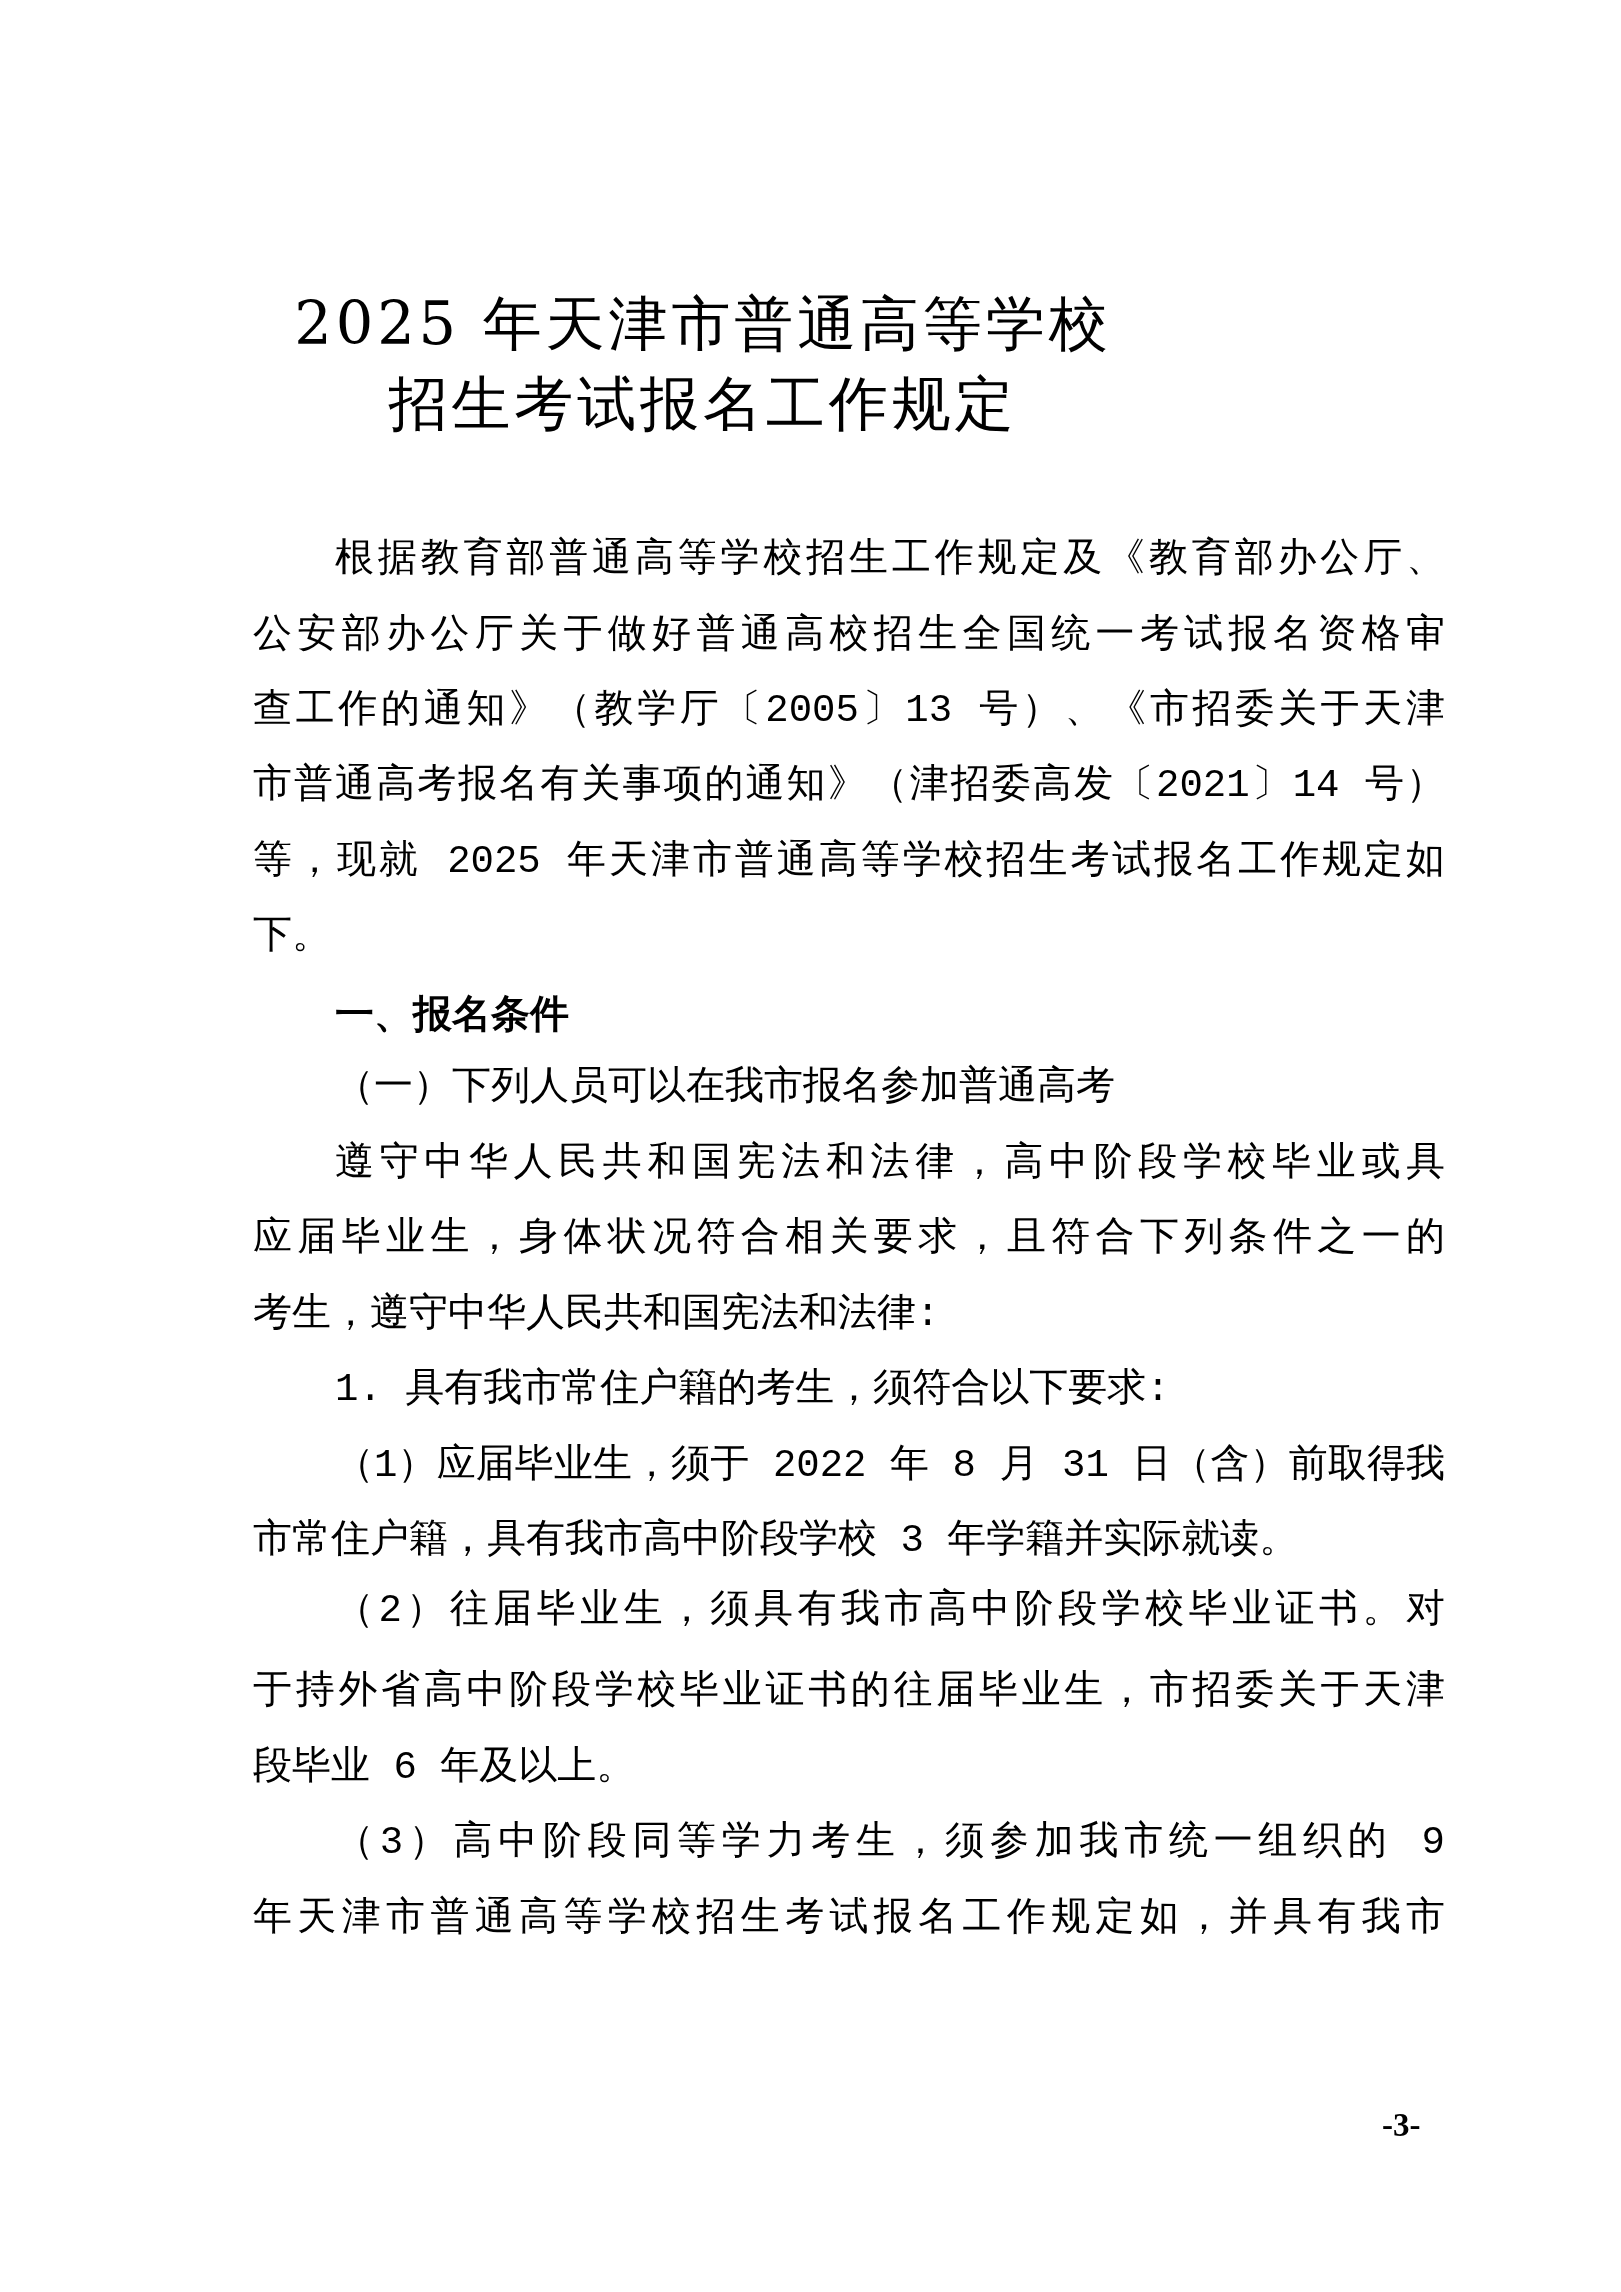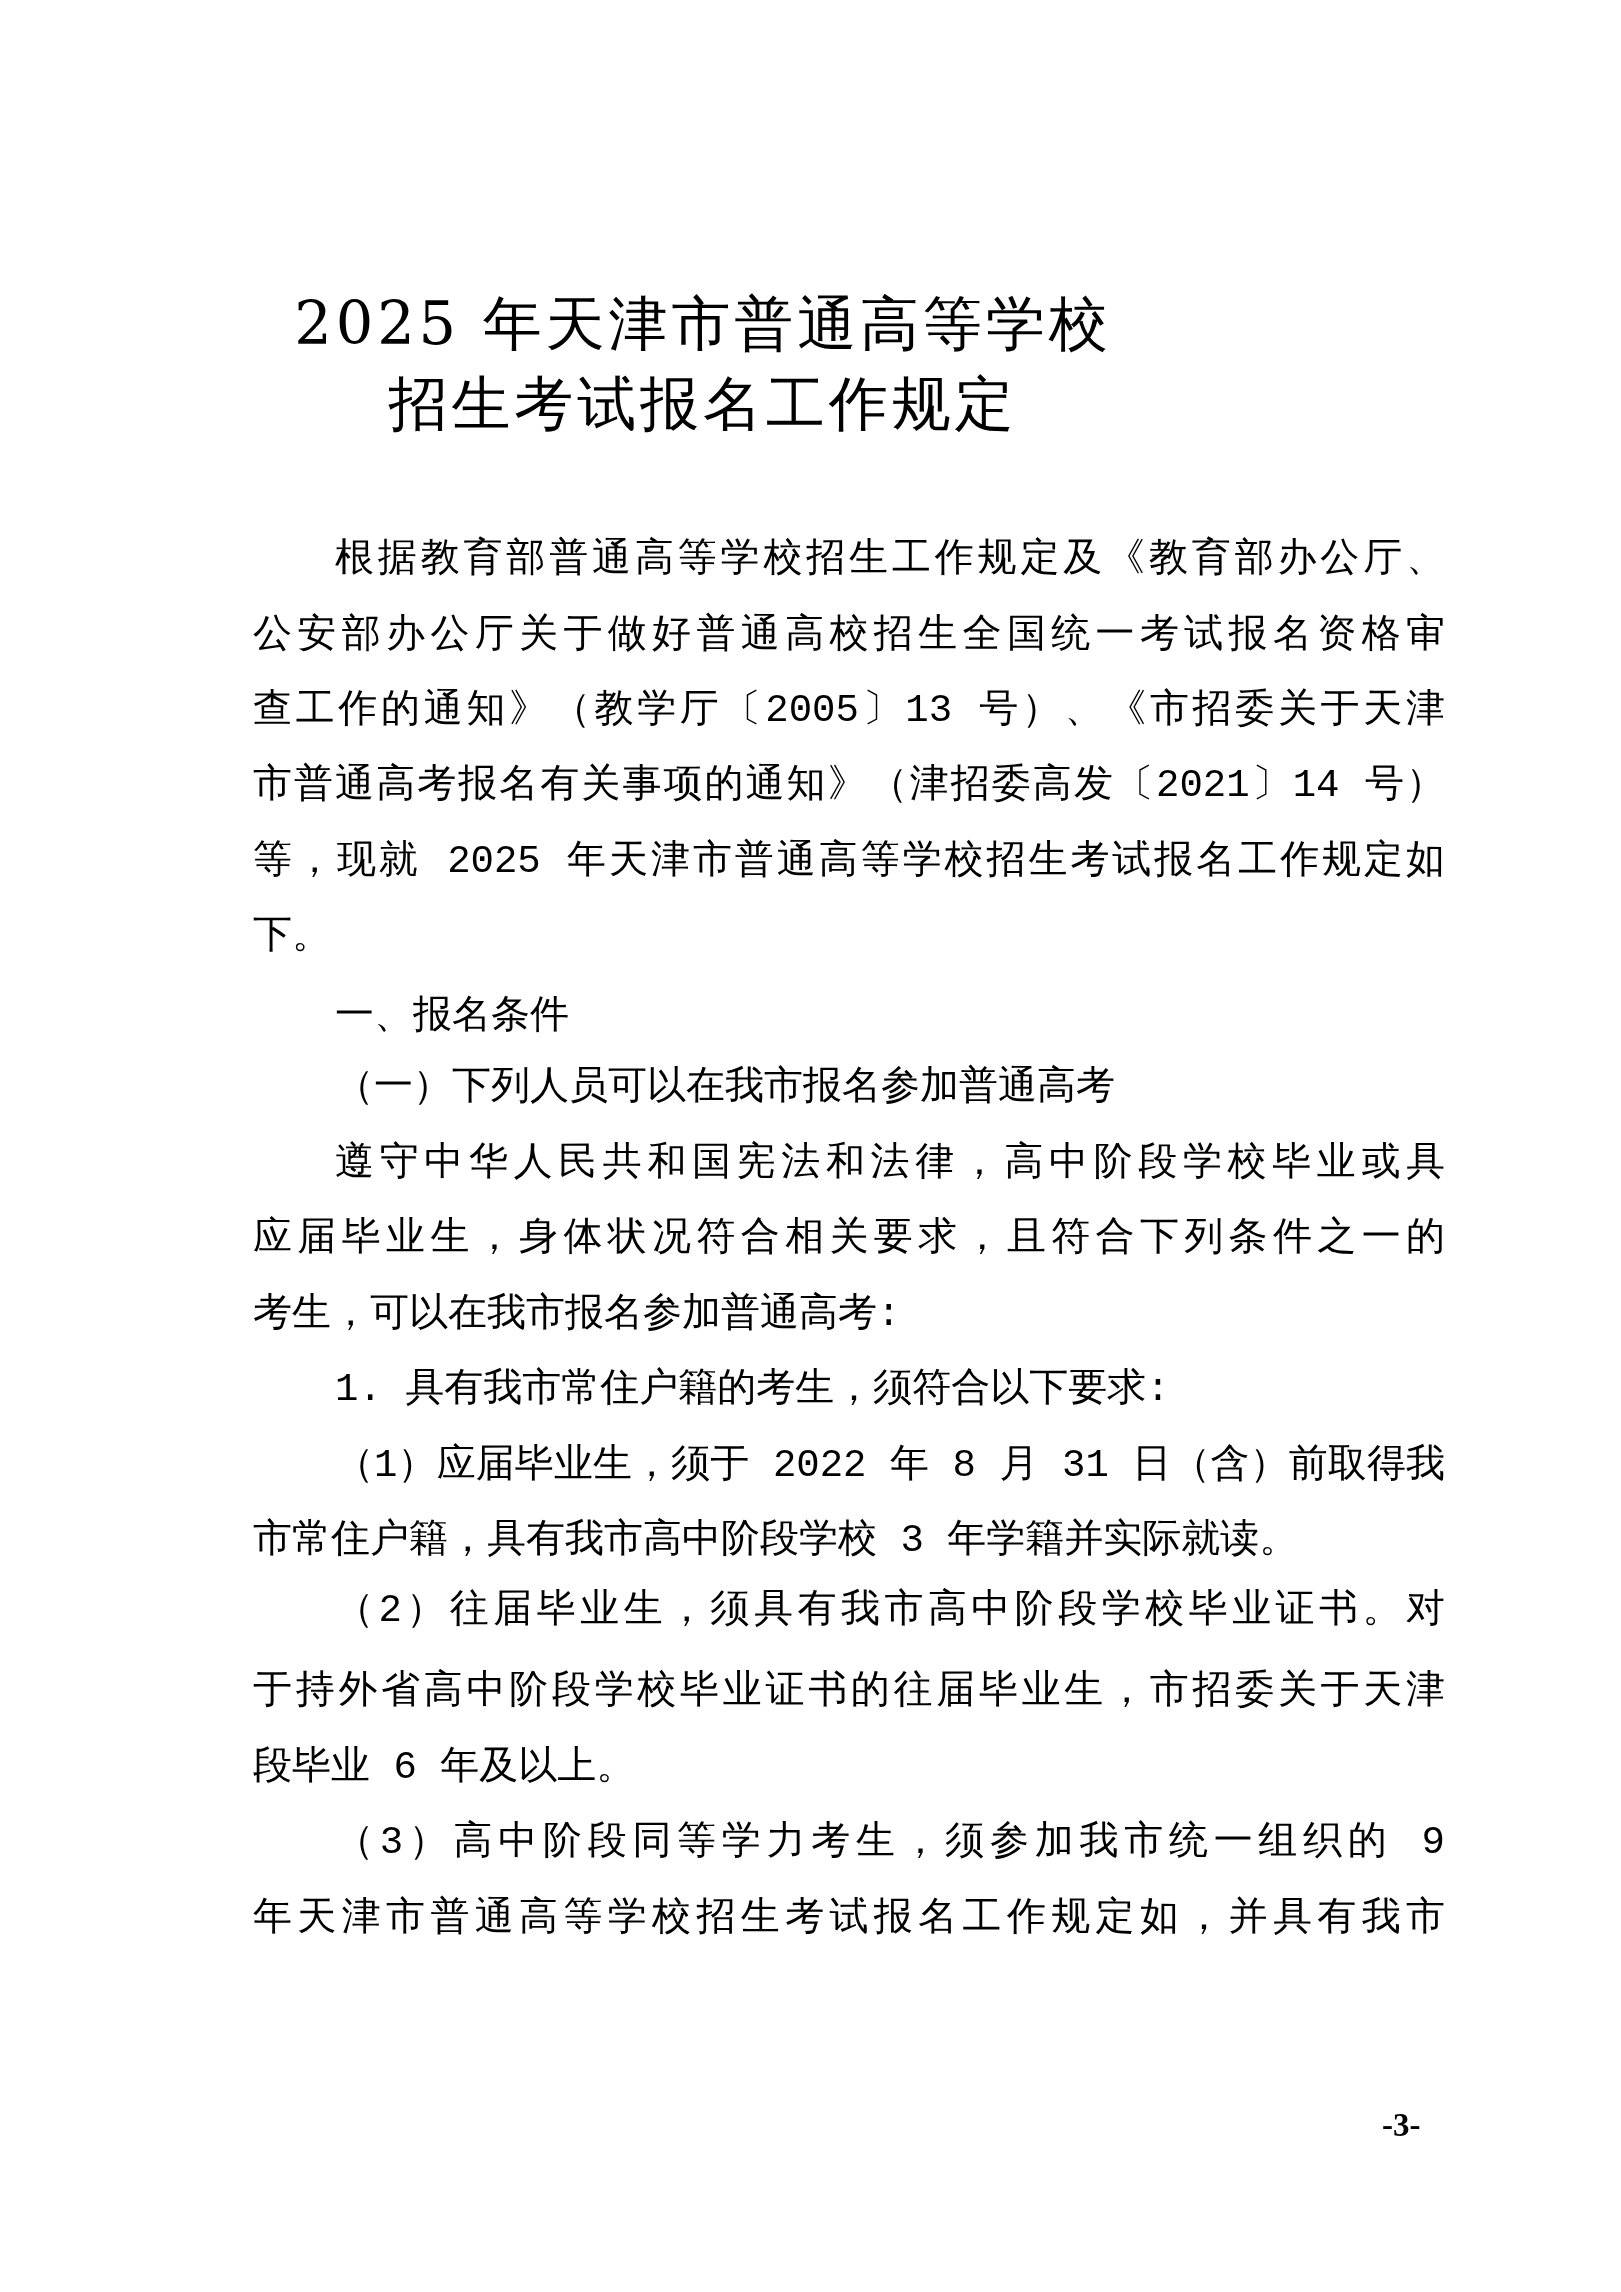--- a/index.html
+++ b/index.html
@@ -4,21 +4,21 @@
 <style>
   html, body { margin: 0; padding: 0; background: #ffffff; }
   body { width: 1621px; height: 2293px; position: relative; overflow: hidden;
          font-family: "DejaVu Serif", "Liberation Serif", serif; color: #000; }
   .title { position: absolute; left: 0; width: 1406px; text-align: center;
            font-size: 59px; letter-spacing: 3.9px; line-height: 1; }
   .line { position: absolute; left: 253px; width: 1192px; font-size: 39px;
           line-height: 1; white-space: nowrap; text-align: justify; text-align-last: justify; font-family: Liberation Mono, monospace; }
   .line.last { text-align-last: left; }
   .line.indent { left: 335px; width: 1110px; }
-  .line.heading { font-family: "DejaVu Sans", "Liberation Sans", sans-serif; font-weight: normal; }
+  .line.heading { font-family: "DejaVu Sans", "Liberation Sans", sans-serif; font-weight: bold; }
   .pagenum { position: absolute; left: 1382px; top: 2107px; font-size: 33px; font-weight: bold;
              font-family: "Liberation Serif", serif; }
 </style>
 </head>
 <body>
 
 <div>
   <div class="title" style="top:294px">2025 年天津市普通高等学校</div>
   <div class="title" style="top:374px">招生考试报名工作规定</div>
 
@@ -27,21 +27,21 @@
   <div class="line" style="top:692px">查工作的通知》（教学厅〔2005〕13 号）、《市招委关于天津</div>
   <div class="line" style="top:767px">市普通高考报名有关事项的通知》（津招委高发〔2021〕14 号）</div>
   <div class="line" style="top:843px">等，现就 2025 年天津市普通高等学校招生考试报名工作规定如</div>
   <div class="line last" style="top:918px">下。</div>
 
   <div class="line indent last heading" style="top:994px">一、报名条件</div>
   <div class="line indent last" style="top:1069px">（一）下列人员可以在我市报名参加普通高考</div>
 
   <div class="line indent" style="top:1145px">遵守中华人民共和国宪法和法律，高中阶段学校毕业或具</div>
   <div class="line" style="top:1220px">应届毕业生，身体状况符合相关要求，且符合下列条件之一的</div>
-  <div class="line last" style="top:1296px">考生，可以在我市报名参加普通高考:</div>
+  <div class="line last" style="top:1296px">考生，遵守中华人民共和国宪法和法律:</div>
 
   <div class="line indent last" style="top:1371px">1. 具有我市常住户籍的考生，须符合以下要求:</div>
 
   <div class="line indent" style="top:1447px">（1）应届毕业生，须于 2022 年 8 月 31 日（含）前取得我</div>
   <div class="line last" style="top:1522px">市常住户籍，具有我市高中阶段学校 3 年学籍并实际就读。</div>
 
   <div class="line indent" style="top:1592px">（2）往届毕业生，须具有我市高中阶段学校毕业证书。对</div>
   <div class="line" style="top:1673px">于持外省高中阶段学校毕业证书的往届毕业生，市招委关于天津</div>
   <div class="line last" style="top:1749px">段毕业 6 年及以上。</div>
 

